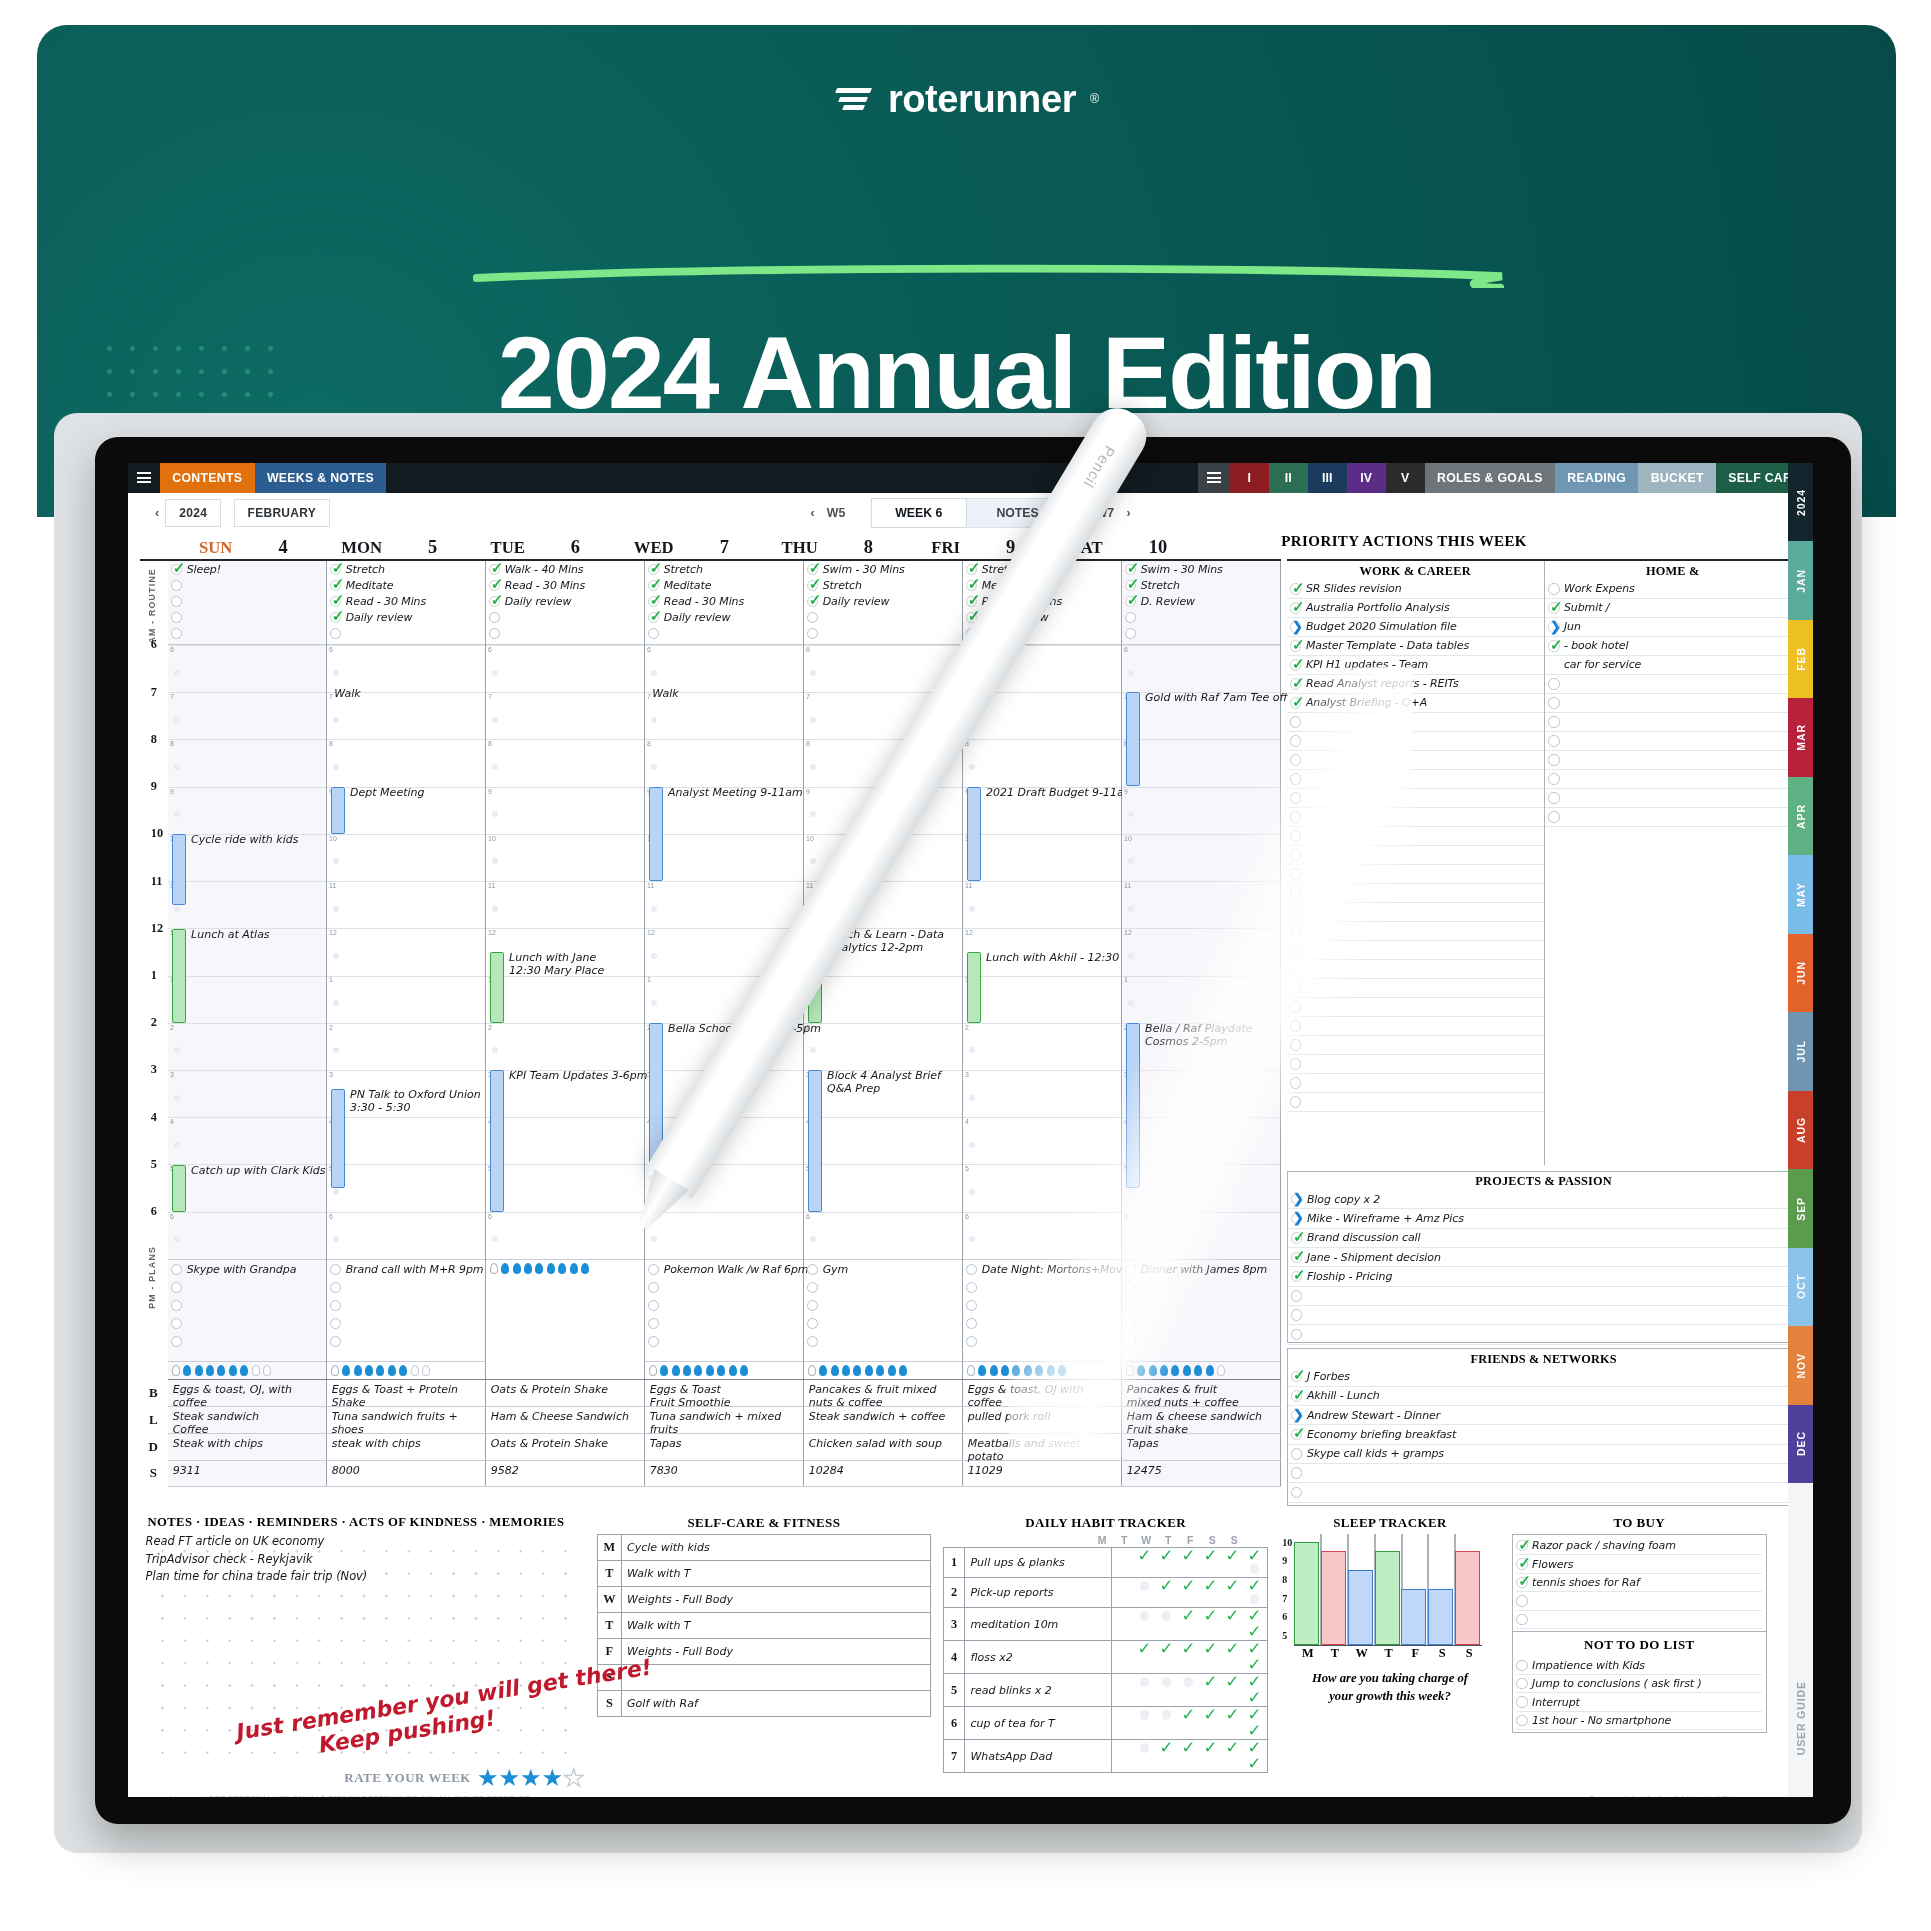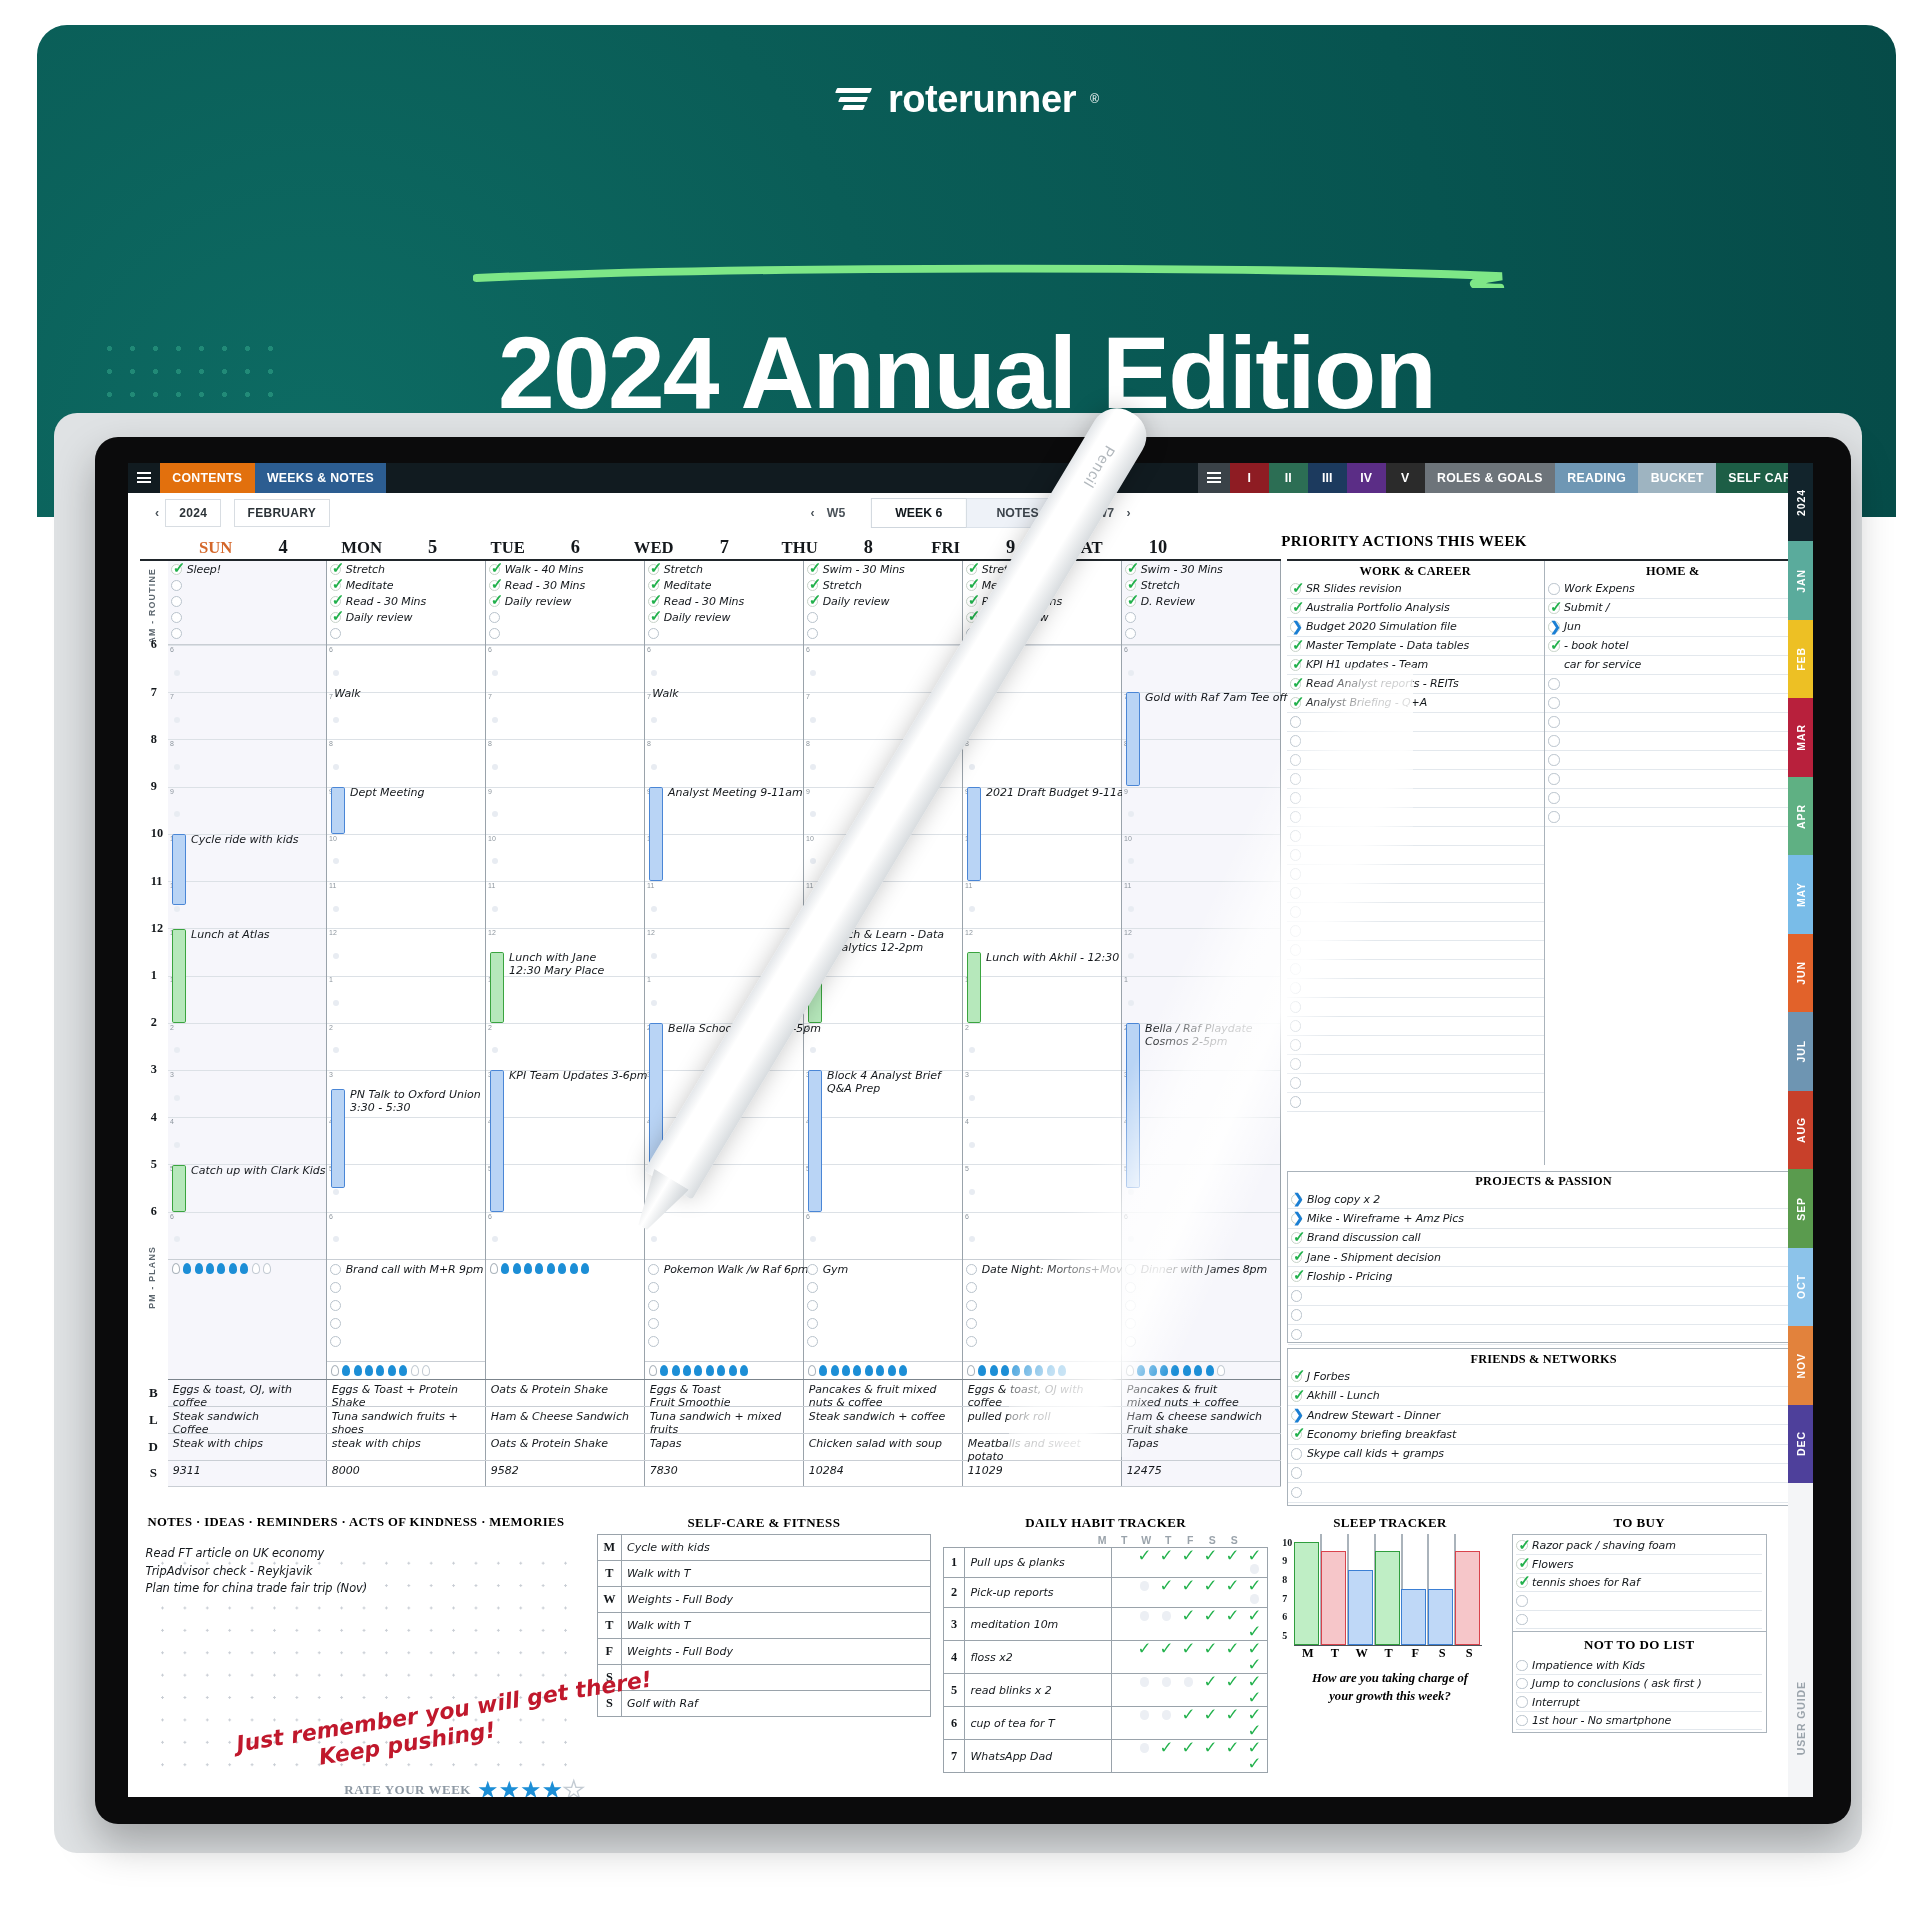--- a/index.html
+++ b/index.html
@@ -393,20 +393,38 @@
                   <div class="lbl">
                     <div>Lunch at Atlas</div>
                   </div>
                 </div>
                 <div class="ev green" style="left: 3.5px; top: 604px; height: 47px; right: 1.8px; position: absolute;">
                   <div class="bar"></div>
                   <div class="lbl">
                     <div>Catch up with Clark Kids</div>
                   </div>
                 </div>
+                <div class="pm" style="height: 102px;">
+                  <div class="rt-row" style="height: 18px;">
+                    <span class="ckc"></span>
+                    <span class="hw">Skype with Grandpa</span>
+                  </div>
+                  <div class="rt-row" style="height: 18px;">
+                    <span class="ckc"></span>
+                  </div>
+                  <div class="rt-row" style="height: 18px;">
+                    <span class="ckc"></span>
+                  </div>
+                  <div class="rt-row" style="height: 18px;">
+                    <span class="ckc"></span>
+                  </div>
+                  <div class="rt-row" style="height: 18px;">
+                    <span class="ckc"></span>
+                  </div>
+                </div>
                 <div class="water">
                   <span class="drop lead">
                     <i></i>
                   </span>
                   <span class="drop">
                     <i></i>
                   </span>
                   <span class="drop">
                     <i></i>
                   </span>
@@ -1565,21 +1583,21 @@
               </div>
             </div>
         </div>
       </div>
     </div>
 
     <div class="bottom">
 
       <div style="width:439px;">
         <div class="sec-h" style="text-align:left; padding-left:1.8px; font-size:12.7px;">NOTES · IDEAS · REMINDERS · ACTS OF KINDNESS · MEMORIES</div>
-        <div class="notes-area" style="height:226px; position:relative;margin-top:12px;">
+        <div class="notes-area" style="height:226px; position:relative;">
           <div class="note-line">Read FT article on UK economy</div>
           <div class="note-line">TripAdvisor check - Reykjavik</div>
           <div class="note-line">Plan time for china trade fair trip (Nov)</div>
           <div class="motto" style="left:88px; top:154px;">Just remember you will get there!</div>
           <div class="motto" style="left:172px; top:186px;">Keep pushing!</div>
         </div>
         <div class="rate">
           <span class="rate-lbl">RATE YOUR WEEK</span>
           <span id="stars"><span class="star">★</span><span class="star">★</span><span class="star">★</span><span class="star">★</span><span class="star off">★</span></span>
         </div>

